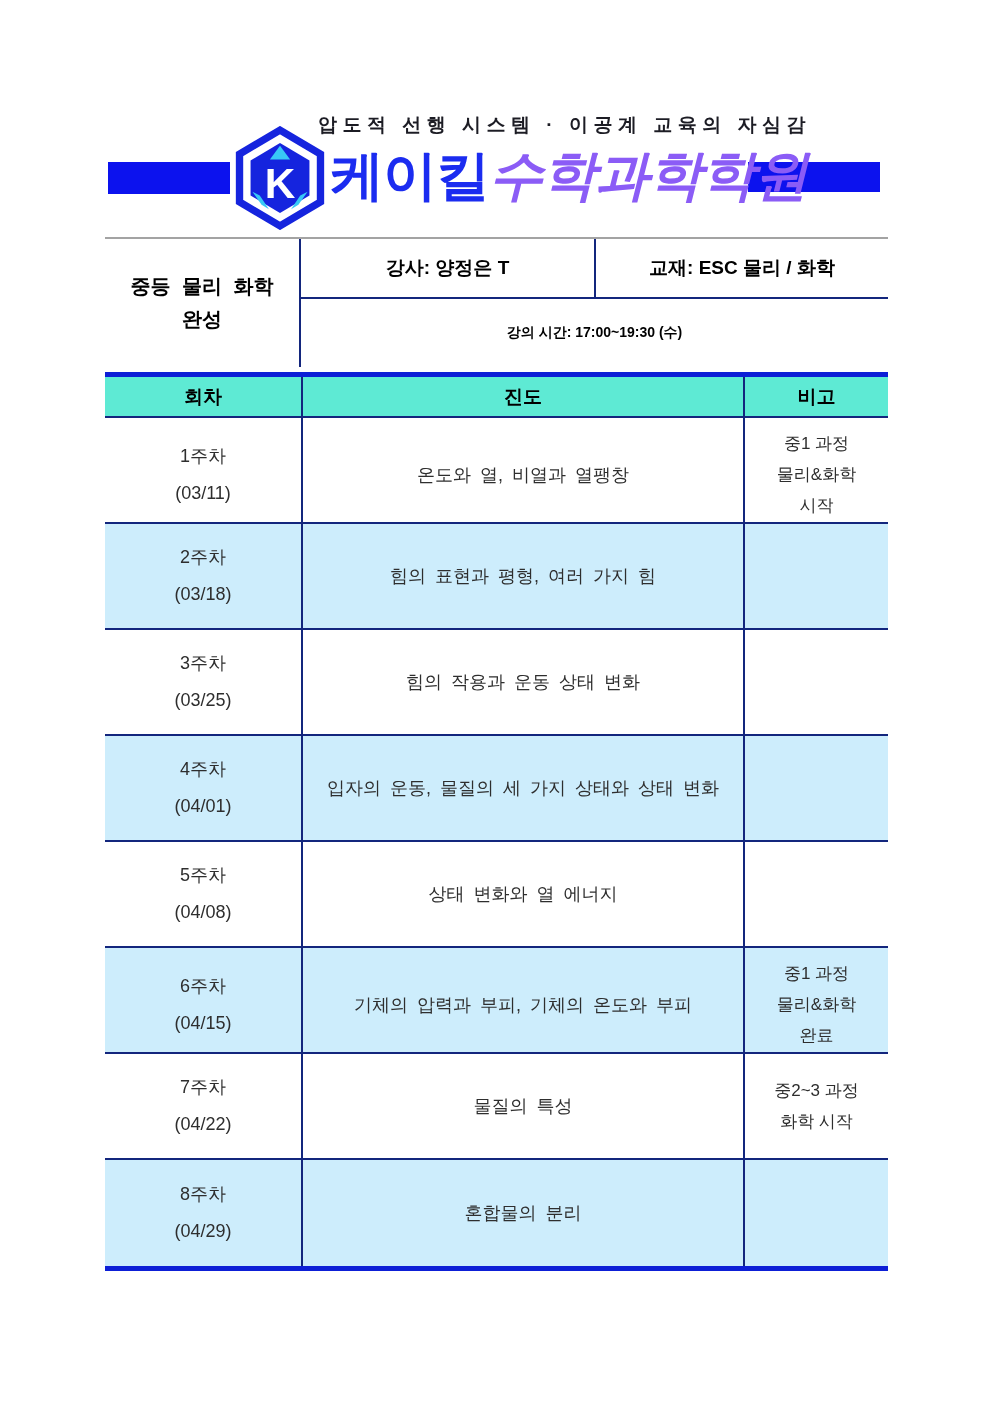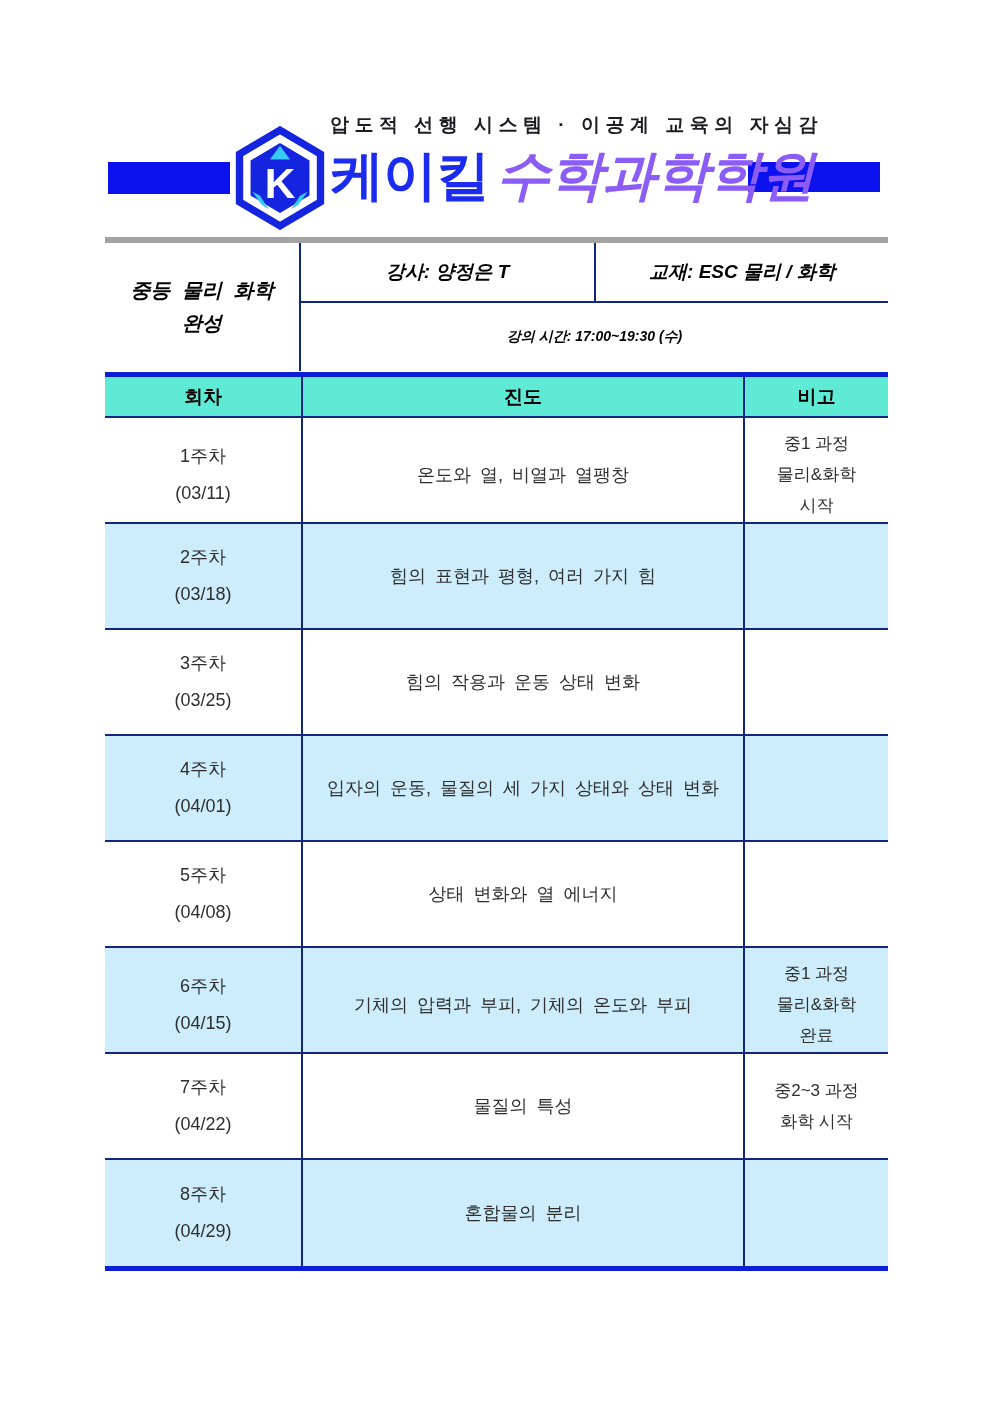--- a/index.html
+++ b/index.html
@@ -5,41 +5,40 @@
   html,body{margin:0;padding:0;background:#ffffff;}
   body{
     width:992px;height:1403px;position:relative;
     font-family:"Liberation Sans","DejaVu Sans",sans-serif;
     -webkit-font-smoothing:antialiased;
   }
   .page{position:absolute;inset:0;background:#fff;overflow:hidden;}
 
   
   .tagline{
-    position:absolute;left:330px;top:112px;
+    position:absolute;left:318px;top:112px;
     font-size:19px;font-weight:700;letter-spacing:5.5px;
     color:#1c1c24;white-space:nowrap;
   }
   .brandbar{position:absolute;background:#0c12ee;}
   .bar-left{left:108px;top:162px;width:122px;height:32px;}
   .bar-right{left:748px;top:162px;width:132px;height:30px;}
   .hexlogo{position:absolute;left:234px;top:126px;width:92px;height:104px;}
   .brand-title{
     position:absolute;left:330px;top:144px;
     font-size:54px;font-weight:800;letter-spacing:-1px;white-space:nowrap;
     line-height:62px;
   }
-  .brand-title .hl{color:#1b2cf0;margin-right:7px;}
+  .brand-title .hl{color:#1b2cf0;}
   .brand-title .rest{color:#8b5cf6;font-style:italic;}
   .info-table{
     position:absolute;left:105px;top:237px;width:783px;
-    border-top:6px solid #a3a3a3;
+    border-top:2px solid #a3a3a3;
     display:grid;grid-template-columns:196px 295px 292px;grid-template-rows:60px 68px;
     box-sizing:border-box;
-    font-style:italic;
   }
   .info-cell{
     display:flex;align-items:center;justify-content:center;text-align:center;
     box-sizing:border-box;font-weight:700;color:#000;background:#fff;
   }
   .course-title-cell{
     grid-row:1/3;grid-column:1;border-right:2px solid #13267d;
     font-size:20px;line-height:33px;word-spacing:6px;white-space:pre-line;
   }
   .instructor-cell{grid-row:1;grid-column:2;border-right:2px solid #13267d;border-bottom:2px solid #13267d;font-size:19px;}

